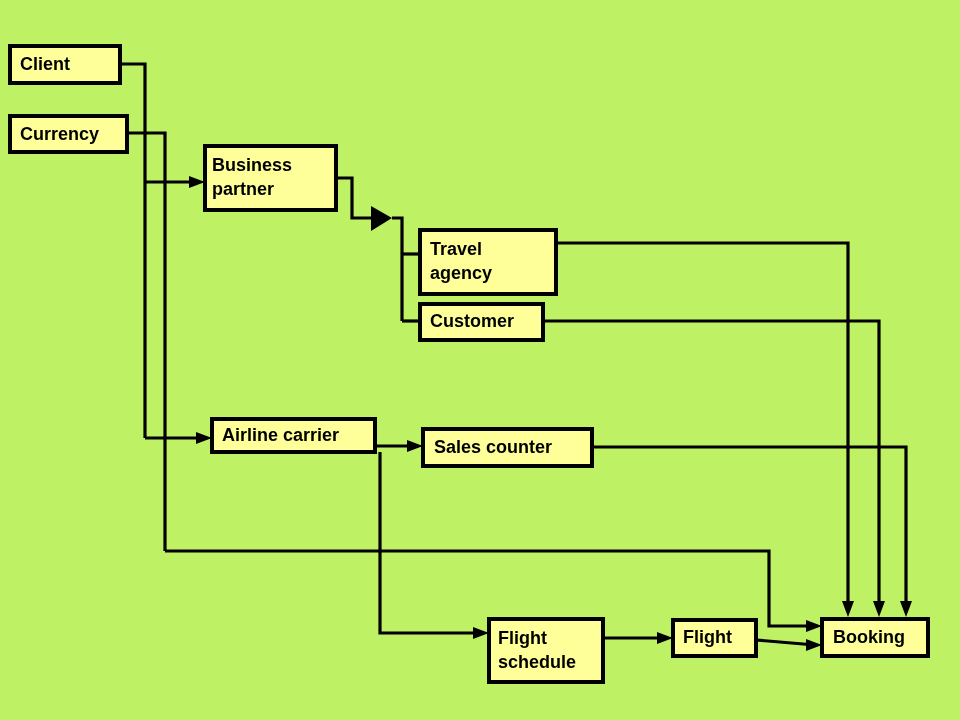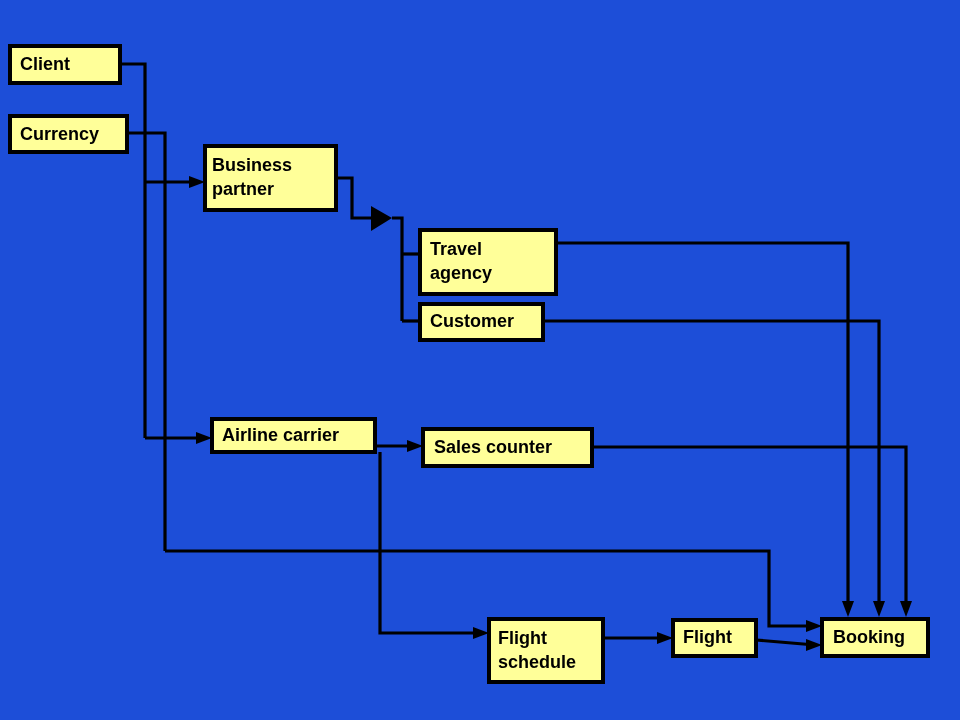--- a/index.html
+++ b/index.html
@@ -4,21 +4,21 @@
 <style>
   html, body {
     margin: 0;
     padding: 0;
     background: #ffffff;
   }
   #canvas-wrap {
     position: relative;
     width: 960px;
     height: 720px;
-    background: #1d4ed8;
+    background: #bef264;
     overflow: hidden;
   }
   svg#diagram {
     display: block;
     width: 960px;
     height: 720px;
   }
   .node-rect {
     stroke: #000000;
     stroke-width: 4;

